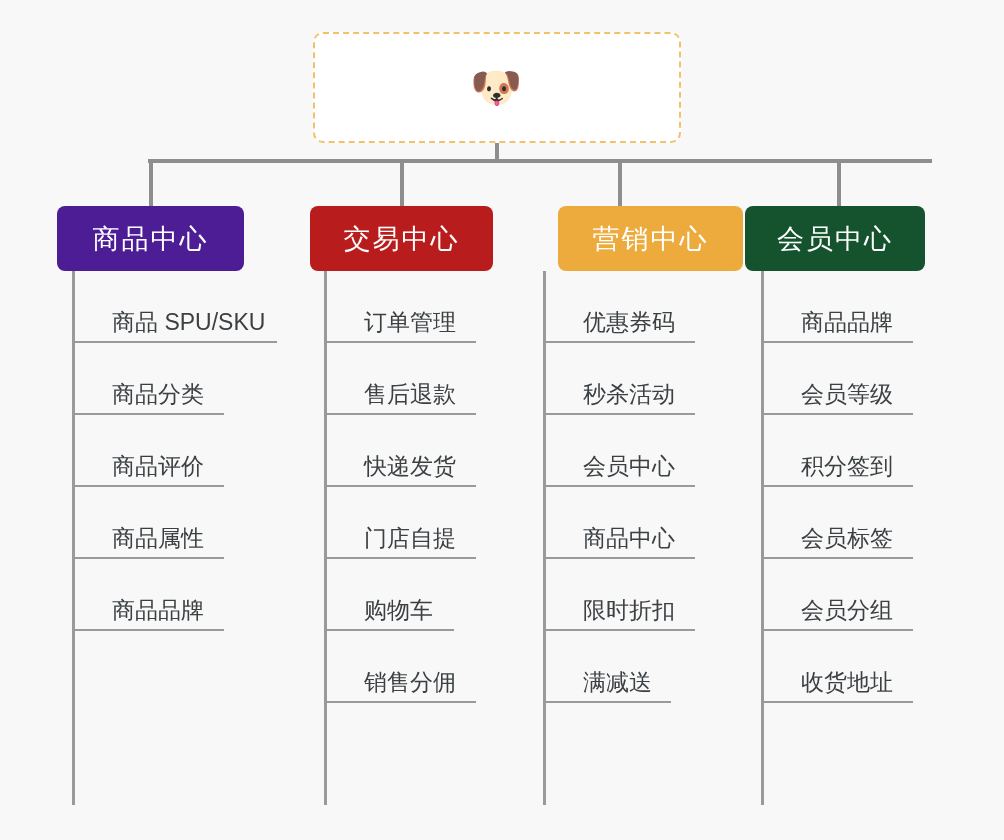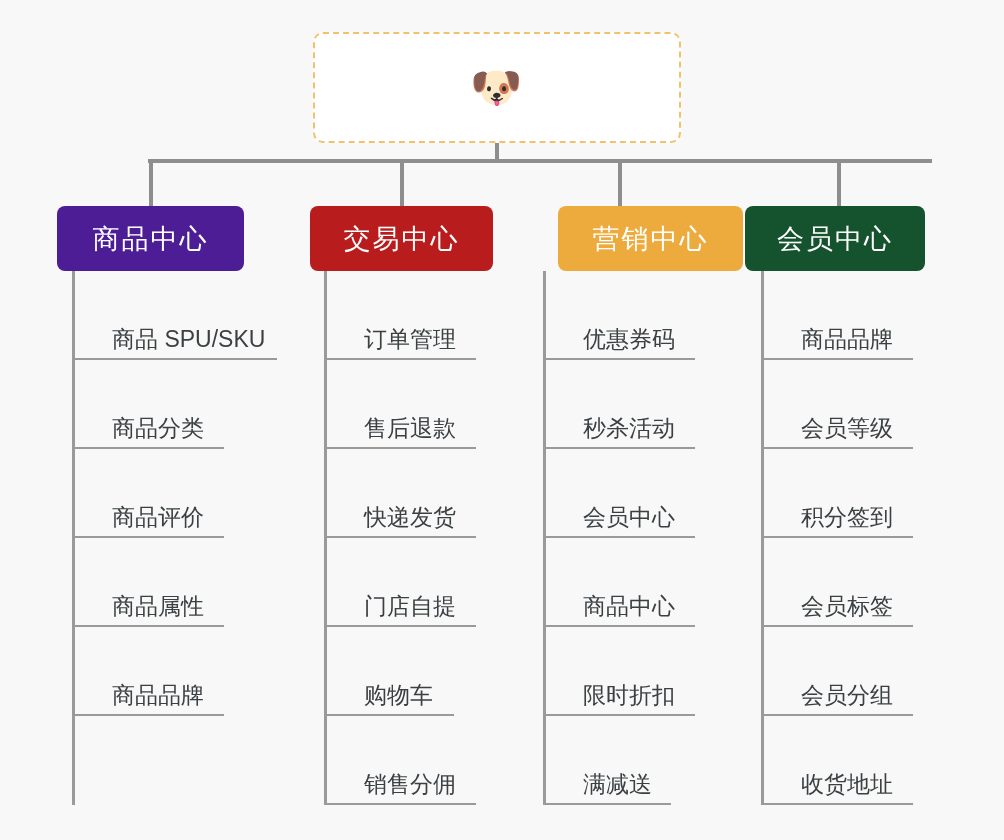--- a/index.html
+++ b/index.html
@@ -92,21 +92,21 @@
   }
   .leaf-spine {
     position: absolute;
     left: 0;
     top: 0;
     width: 3px;
     background: #9a9a9a;
   }
   .leaf-item {
     position: relative;
-    height: 89px;
+    height: 72px;
     display: flex;
     align-items: flex-end;
     padding-left: 40px;
   }
   .leaf-label {
     font-size: 23px;
     color: #3c4043;
     line-height: 1;
     padding-bottom: 9px;
     white-space: nowrap;

